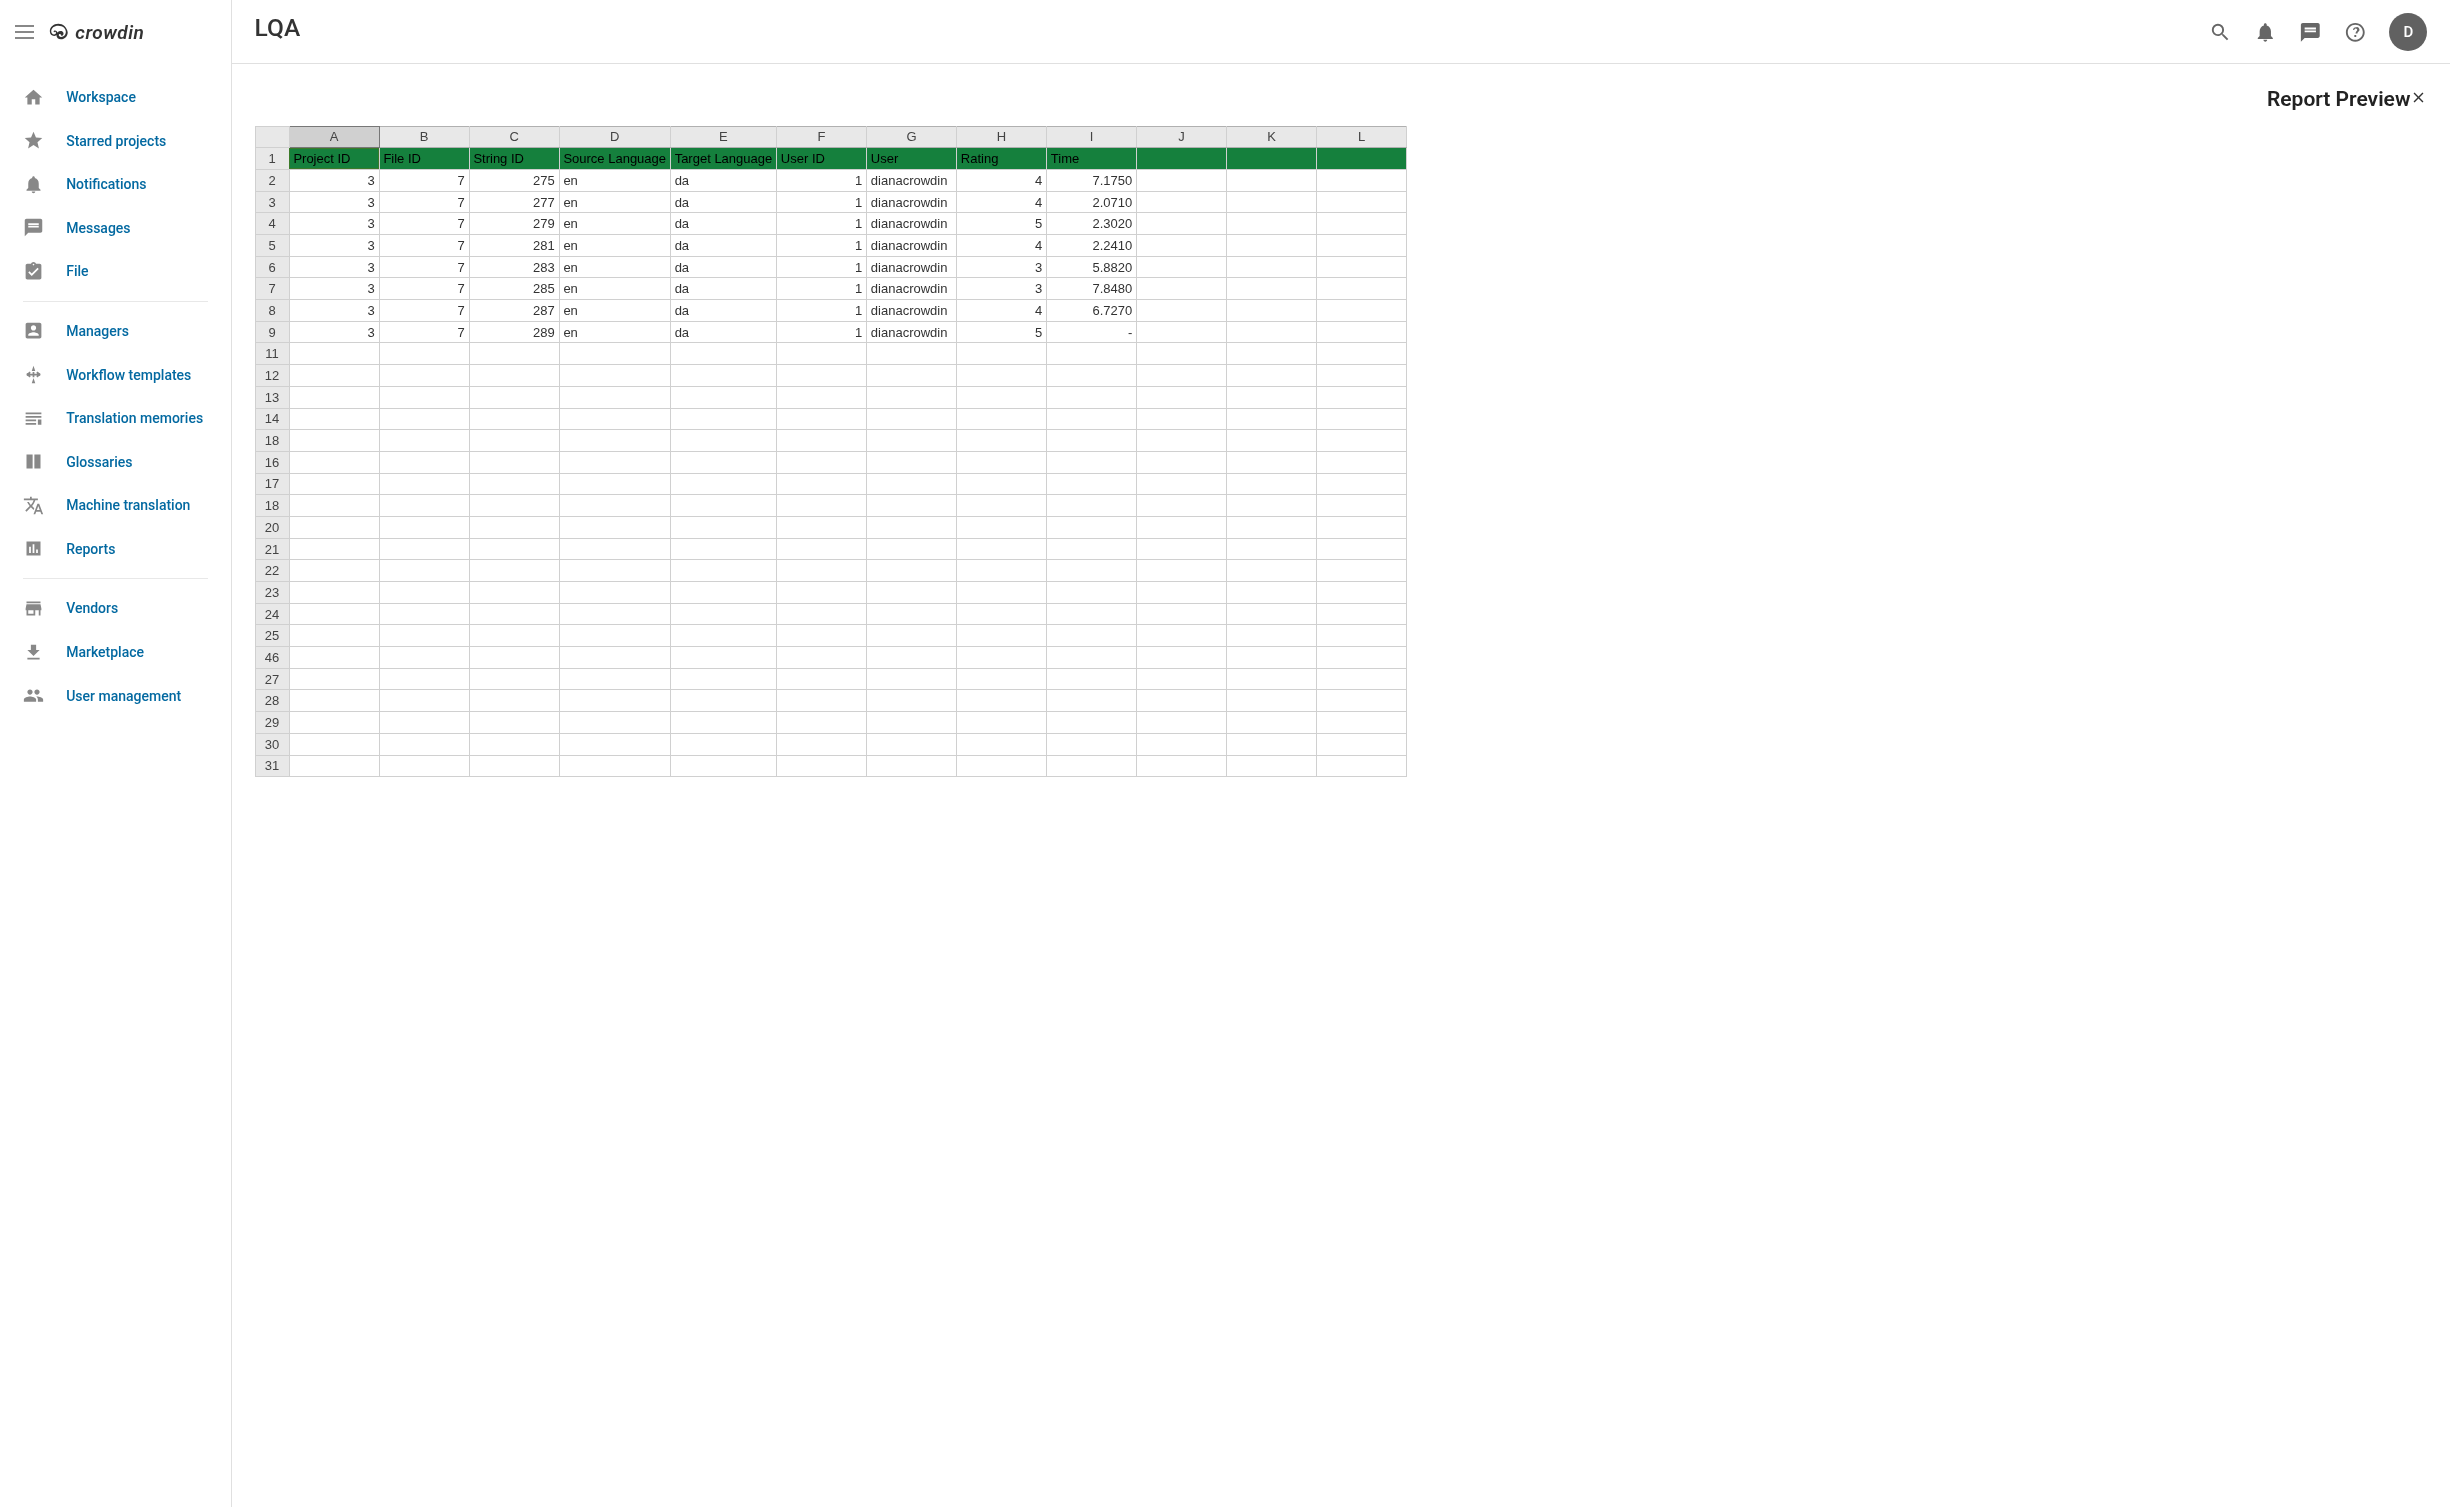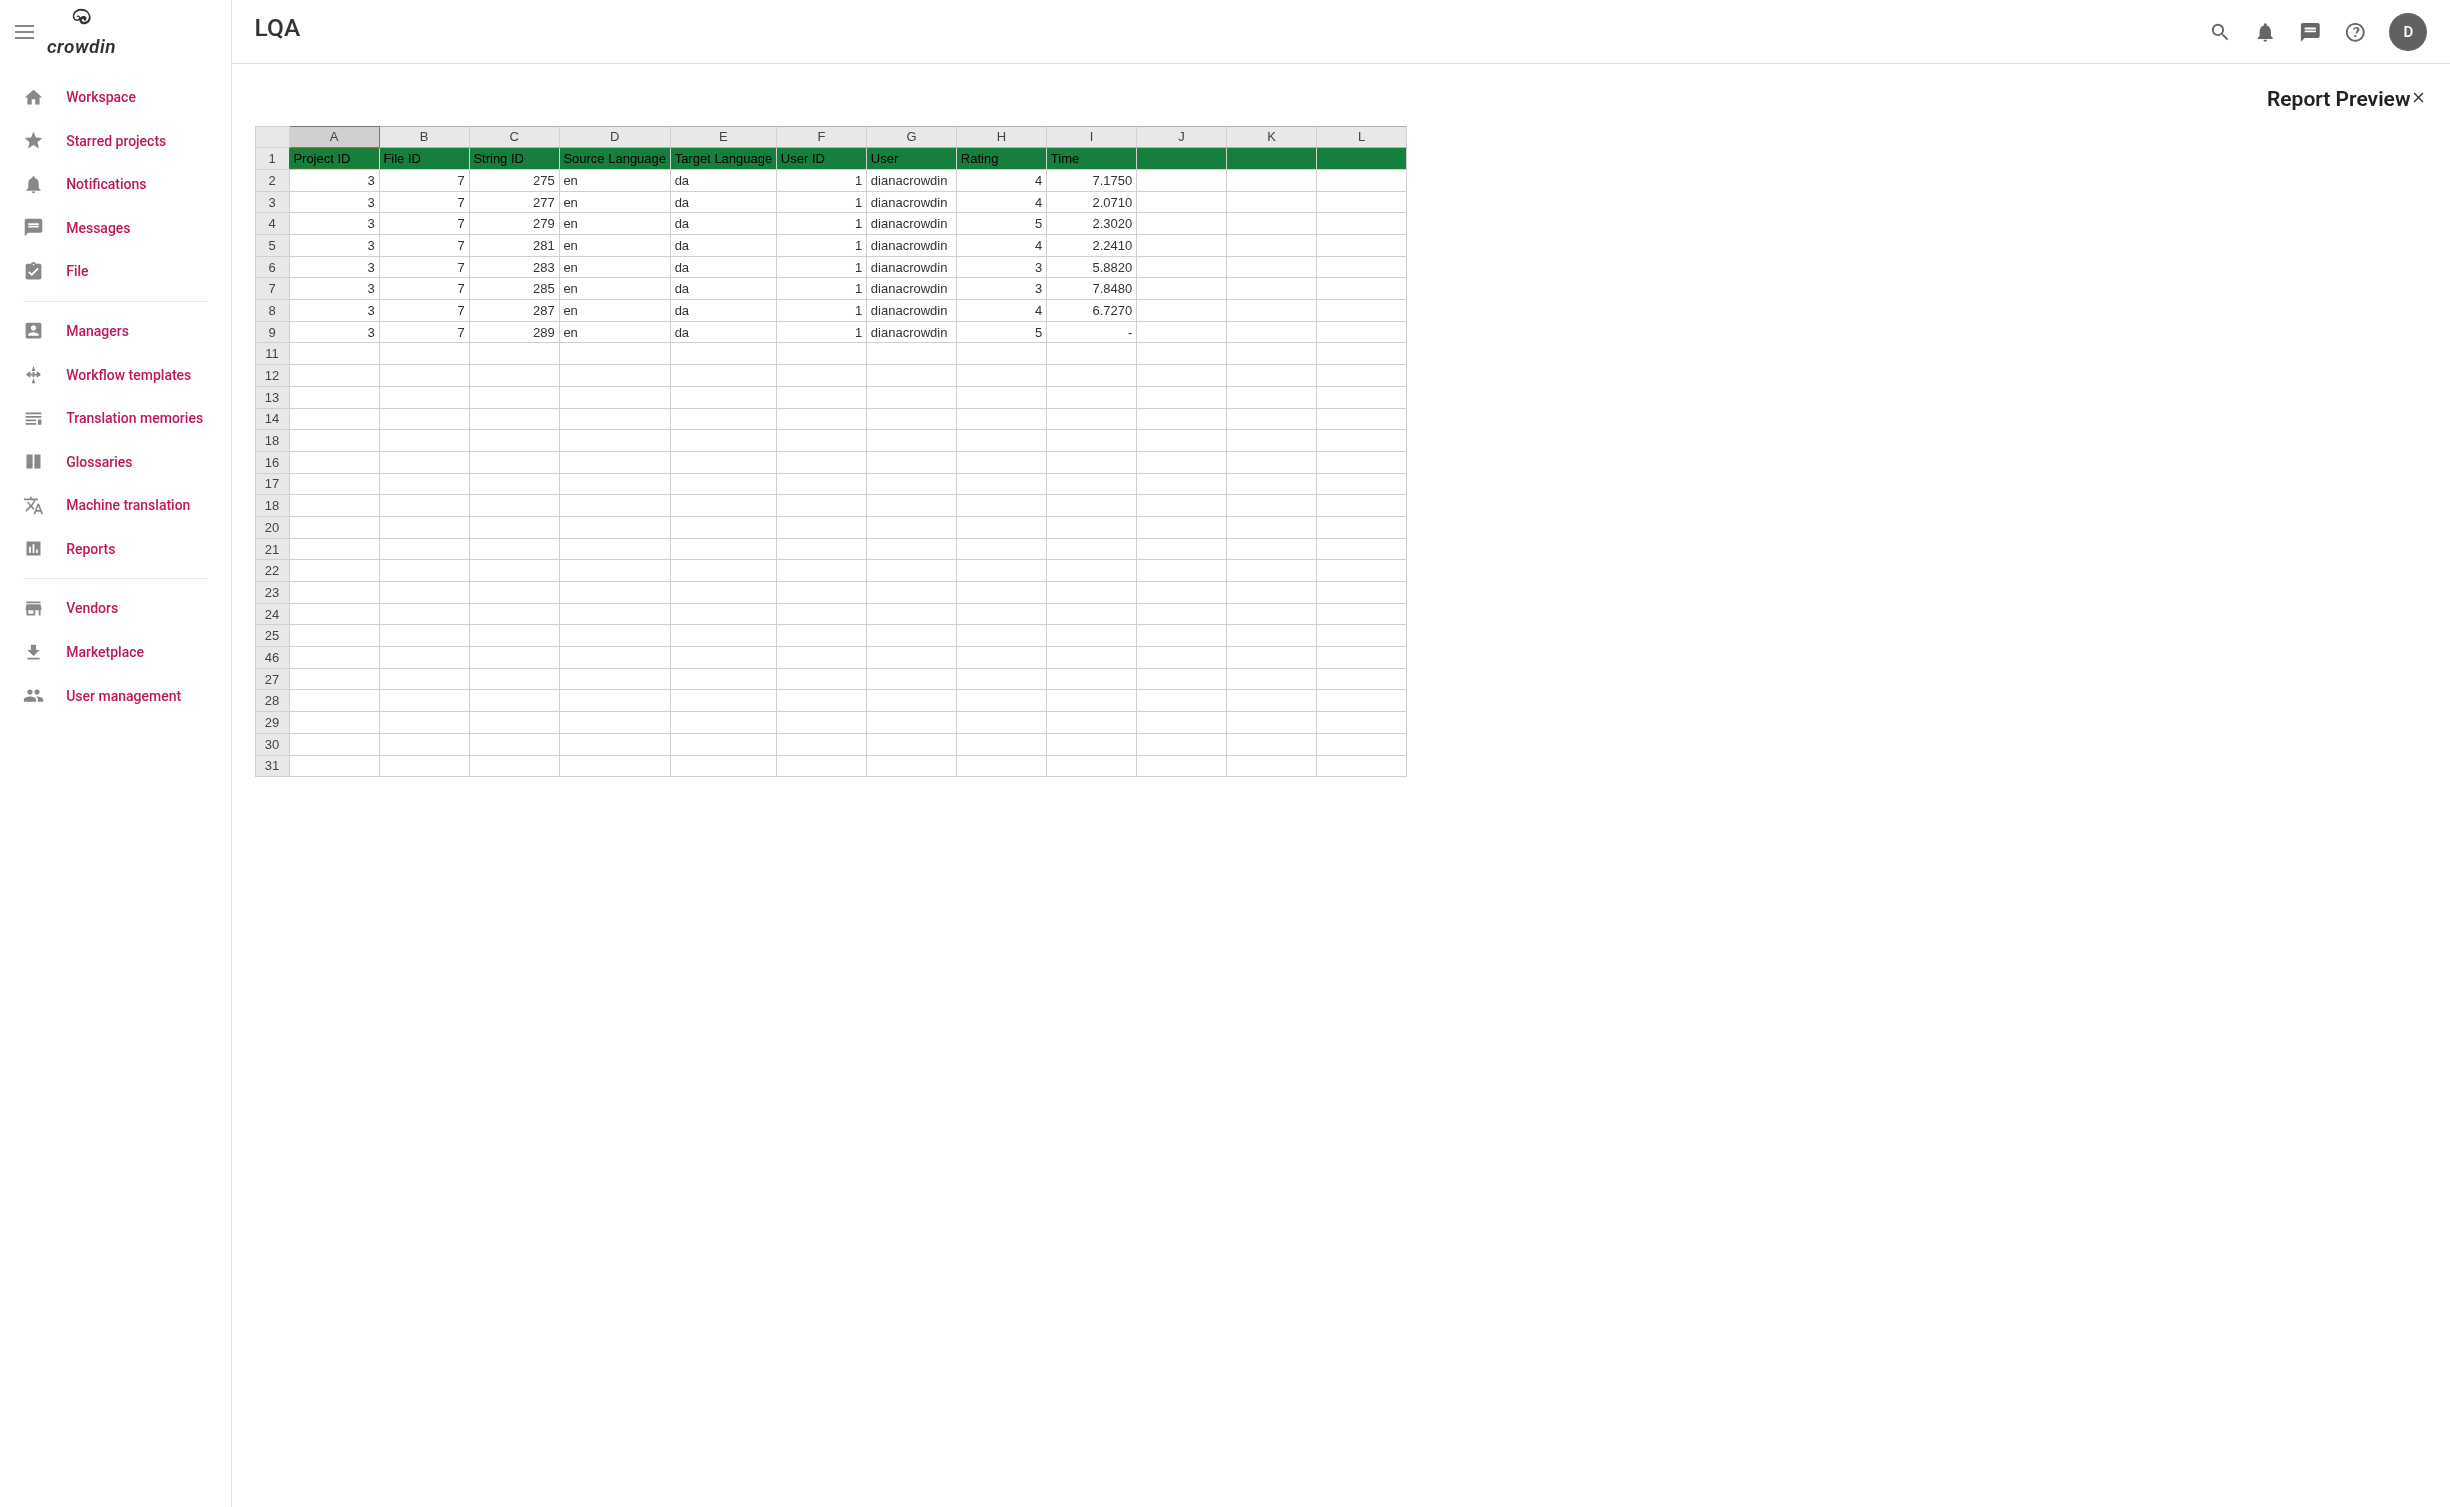--- a/index.html
+++ b/index.html
@@ -4,25 +4,25 @@
 <style>
 * { margin: 0; padding: 0; box-sizing: border-box; }
 body { font-family: -apple-system, BlinkMacSystemFont, "Segoe UI", Roboto, Arial, sans-serif; background: #fff; color: #333; font-size: 13px; }
 .app { display: flex; height: 100vh; }
 
 
 .sidebar { width: 232px; border-right: 0.9px solid #e0e0e0; display: flex; flex-direction: column; flex-shrink: 0; }
 .sidebar-top { display: flex; align-items: center; padding: 13px 15px; gap: 13px; height: 64px; }
 .hamburger { display: flex; flex-direction: column; gap: 3.8px; cursor: pointer; }
 .hamburger span { width: 19px; height: 1.9px; background: #888; display: block; }
-.logo { display: flex; align-items: center; gap: 5.7px; font-style: italic; font-weight: 600; color: #333; font-size: 19px; letter-spacing: 0.5px; flex-direction: column; }
+.logo { display: flex; align-items: center; gap: 5.7px; font-style: italic; font-weight: 600; color: #333; font-size: 19px; letter-spacing: 0.5px; }
 .logo-swirl { width: 22.6px; height: 22.6px; }
 .nav { padding: 11.3px 0; overflow-y: auto; }
 .nav-group-sep { height: 0.9px; background: #e8e8e8; margin: 7.5px 22.6px; }
-.nav-item { display: flex; align-items: center; gap: 22.6px; padding: 11.3px 22.6px; cursor: pointer; color: #be185d; font-weight: 500; font-size: 14px; }
+.nav-item { display: flex; align-items: center; gap: 22.6px; padding: 11.3px 22.6px; cursor: pointer; color: #0369a1; font-weight: 500; font-size: 14px; }
 .nav-icon { width: 21px; height: 21px; flex-shrink: 0; color: #888; }
 
 
 .main { flex: 1; display: flex; flex-direction: column; overflow: hidden; }
 .topbar { display: flex; align-items: flex-start; justify-content: space-between; padding: 13px 22.6px; height: 64px; border-bottom: 0.9px solid #e0e0e0; }
 .page-title { font-size: 24.5px; font-weight: 500; color: #333; }
 .topbar-actions { display: flex; align-items: center; gap: 22.6px; }
 .topbar-icon { width: 22.6px; height: 22.6px; color: #666; cursor: pointer; }
 .avatar { width: 38px; height: 38px; border-radius: 50%; background: #616161; color: #fff; display: flex; align-items: center; justify-content: center; font-weight: 500; font-size: 15px; cursor: pointer; }
 

